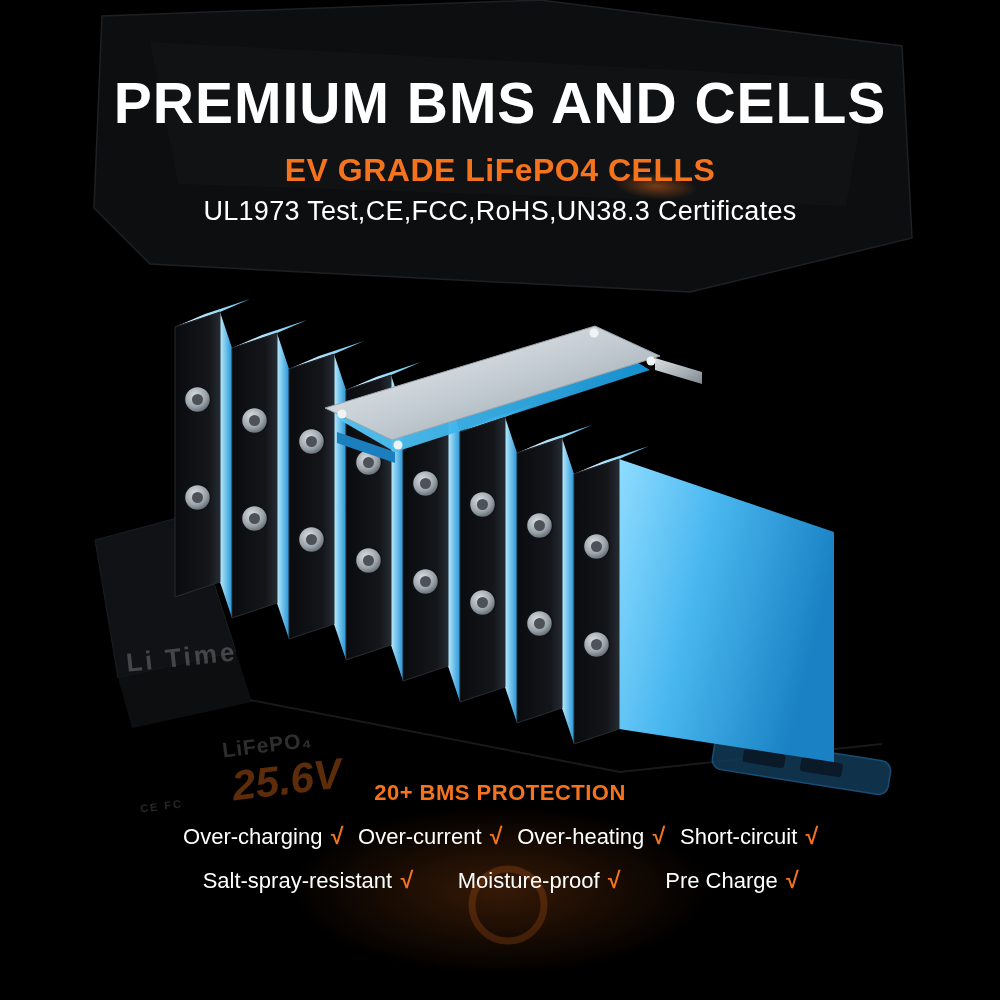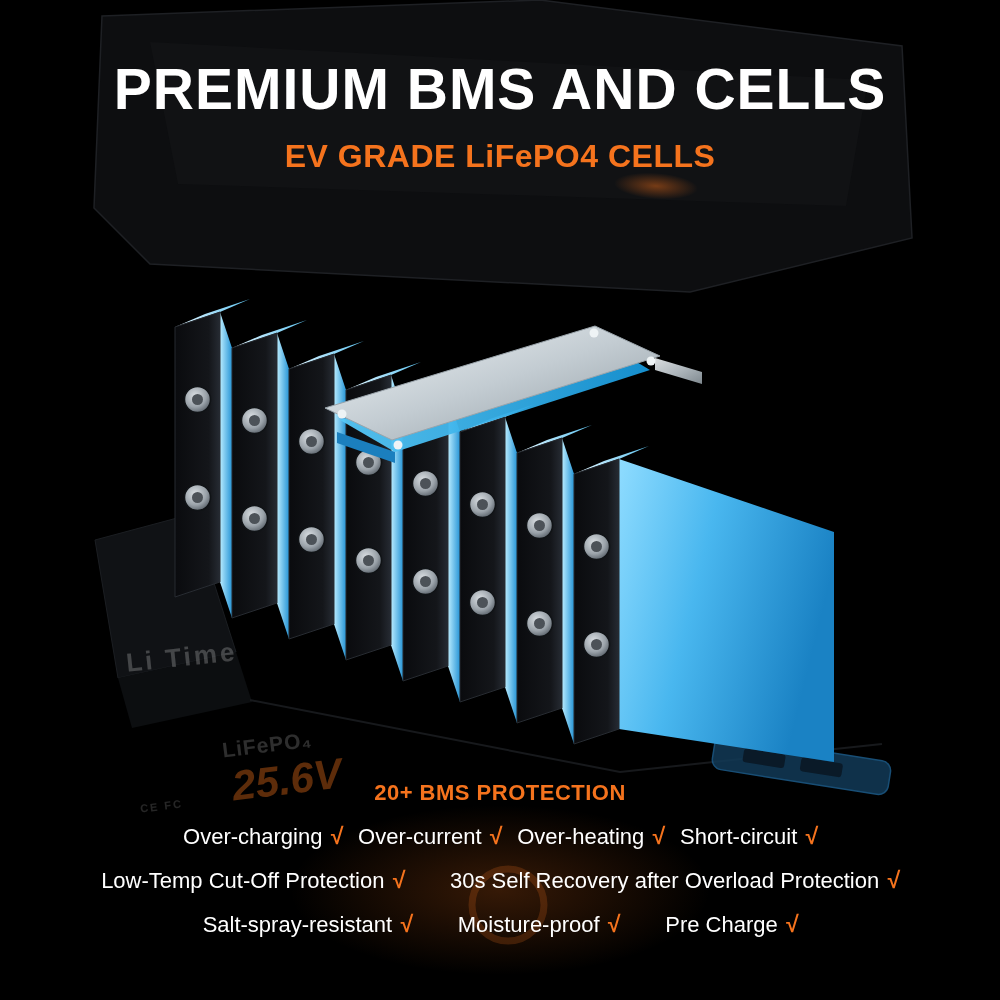--- a/index.html
+++ b/index.html
@@ -1,20 +1,20 @@
 <!DOCTYPE html>
 <html><head>
 <meta charset="utf-8">
 <style>
   *{margin:0;padding:0;box-sizing:border-box}
   html,body{width:1000px;height:1000px;background:#000;overflow:hidden}
   body{font-family:"Liberation Sans",sans-serif;color:#fff;position:relative}
   .stage{position:absolute;left:0;top:0;width:1000px;height:1000px;background:#000;overflow:hidden}
   .bg-svg{position:absolute;left:0;top:0;z-index:0}
-  .header{position:absolute;top:56px;left:0;width:100%;text-align:center;z-index:2}
+  .header{position:absolute;top:70px;left:0;width:100%;text-align:center;z-index:2}
   .title{font-size:57px;font-weight:800;letter-spacing:1px;color:#fff}
   .subtitle{margin-top:16px;font-size:32px;font-weight:700;color:#f5731d;letter-spacing:.5px}
   .cycles{margin-top:12px;font-size:28px;font-weight:400;color:#fff}
   .orange{color:#f5731d}
   .certs{margin-top:7px;font-size:27px;font-weight:400;letter-spacing:.3px;color:#fff}
   .protection{position:absolute;top:780px;left:0;width:100%;text-align:center;z-index:2}
   .prot-title{font-size:22px;font-weight:800;color:#f5731d;letter-spacing:.5px}
   .prot-row{display:flex;justify-content:center;align-items:baseline;margin-top:17px}
   .r1{column-gap:16px}
   .r2{column-gap:46px}
@@ -168,36 +168,33 @@
   </svg>
 
   <div class="wm wm-brand">Li Time</div>
   <div class="wm wm-chem">LiFePO₄</div>
   <div class="wm wm-volt">25.6V</div>
   <div class="wm wm-marks">CE FC</div>
 
   <div class="header">
     <div class="title">PREMIUM BMS AND CELLS</div>
     <div class="subtitle">EV GRADE LiFePO4 CELLS</div>
+    <div class="certs">UL1973 Test,CE,FCC,RoHS,UN38.3 Certificates</div>
   </div>
 
   <div class="protection">
     <div class="prot-title">20+ BMS PROTECTION</div>
 
     <div class="prot-row r1">
       <span class="prot-item"><span>Over-charging</span><span class="check">√</span></span>
       <span class="prot-item"><span>Over-current</span><span class="check">√</span></span>
       <span class="prot-item"><span>Over-heating</span><span class="check">√</span></span>
       <span class="prot-item"><span>Short-circuit</span><span class="check">√</span></span>
     </div>
 
-    <div class="prot-row r2">
-      <span class="prot-item"><span>Low-Temp Cut-Off Protection</span><span class="check">√</span></span>
-      <span class="prot-item"><span>30s Self Recovery after Overload Protection</span><span class="check">√</span></span>
-    </div>
 
     <div class="prot-row r3">
       <span class="prot-item"><span>Salt-spray-resistant</span><span class="check">√</span></span>
       <span class="prot-item"><span>Moisture-proof</span><span class="check">√</span></span>
       <span class="prot-item"><span>Pre Charge</span><span class="check">√</span></span>
     </div>
   </div>
 
 </div>
 

